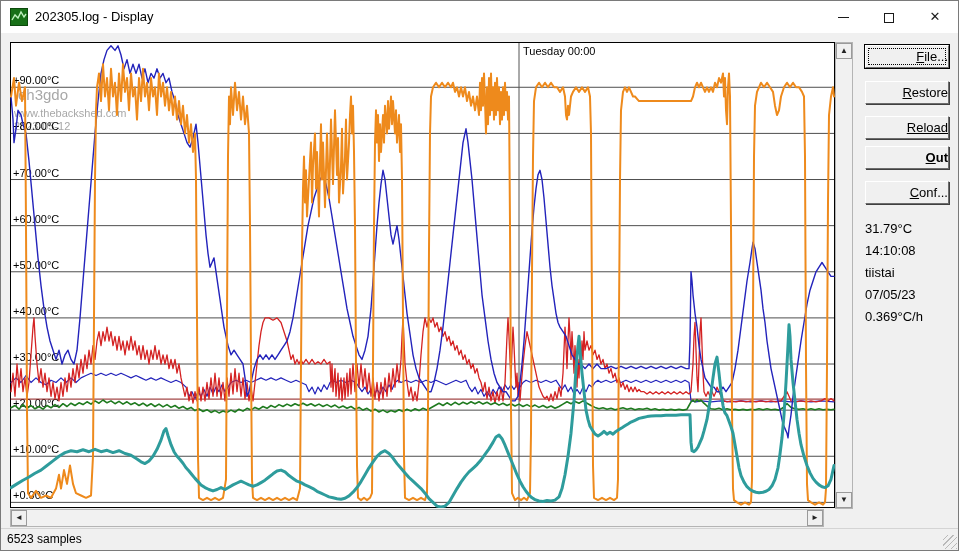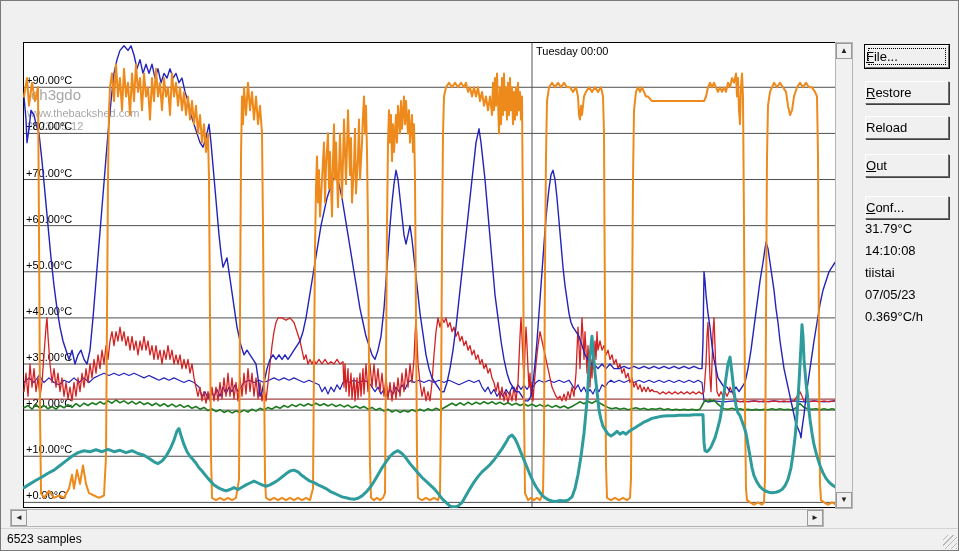--- a/index.html
+++ b/index.html
@@ -10,51 +10,62 @@
     font-family:"Liberation Sans",sans-serif;color:#000;
   }
   .titlebar{position:absolute;left:0;top:0;width:100%;height:32px;background:#ffffff;}
   .app-icon{position:absolute;left:9px;top:7px;width:18px;height:18px;background:#177017;border:1px solid #0c4a0c;}
   .app-icon svg{display:block;}
   .title-text{position:absolute;left:34px;top:8px;font-size:13px;}
   .caption-btn{position:absolute;top:0;width:46px;height:32px;text-align:center;line-height:32px;font-size:13px;color:#1a1a1a;}
   .cb-min{right:92px;} .cb-max{right:46px;} .cb-close{right:0;}
   .cb-max span{display:inline-block;width:10px;height:10px;border:1px solid #1a1a1a;vertical-align:middle;}
   .cb-min span{display:inline-block;width:11px;height:1px;background:#1a1a1a;vertical-align:middle;}
-  .chart-wrap{position:absolute;left:9px;top:41px;width:825px;height:466px;background:#fff;margin-left:13px;}
+  .chart-wrap{position:absolute;left:9px;top:41px;width:825px;height:466px;background:#fff;}
   
   .sb{position:absolute;background:#f1f1f1;border:1px solid #b4b4b4;}
   .sb-v{left:834px;top:41px;width:18px;height:467px;}
   .sb-h{left:9px;top:508px;width:814px;height:18px;}
   .sb-arrow{position:absolute;background:#f0f0f0;border:1px solid #9a9a9a;
     font-size:8px;line-height:14px;text-align:center;color:#222;}
   .sb-v .sb-arrow{left:0;width:16px;height:16px;}
   .sb-v .a-up{top:0;} .sb-v .a-down{bottom:0;}
   .sb-h .sb-arrow{top:0;width:16px;height:16px;}
   .sb-h .a-left{left:0;} .sb-h .a-right{right:0;}
   
   .panel-btn{
     position:absolute;left:864px;width:84px;height:23px;background:#f0f0f0;
     border:1px solid;border-color:#ffffff #6d6d6d #6d6d6d #ffffff;
     box-shadow:1px 1px 0 #404040;
-    font-size:13px;text-align:left;line-height:21px;cursor:default;
+    font-size:13px;text-align:right;line-height:21px;cursor:default;
   }
   .panel-btn.default{outline:1px solid #000;outline-offset:0px;}
   .panel-btn.default .focus{position:absolute;left:2px;top:2px;right:2px;bottom:2px;border:1px dotted #000;}
   .readout{position:absolute;left:864px;width:92px;font-size:13px;line-height:22px;}
   .statusbar{position:absolute;left:0;bottom:0;width:100%;height:22px;background:#f0f0f0;border-top:1px solid #d4d4d4;}
   .status-text{position:absolute;left:6px;top:3px;font-size:12px;}
   .grip{position:absolute;right:1px;bottom:1px;width:14px;height:14px;
     background:repeating-linear-gradient(135deg,transparent 0 3px,#b9b9b9 3px 4px);}
 </style>
 </head>
 <body>
 
 <div class="window">
 
+  <div class="titlebar">
+    <div class="app-icon">
+      <svg width="16" height="16" viewBox="0 0 16 16">
+        <polyline points="1,11 4,6 7,9 10,3 13,8 15,5" fill="none" stroke="#bff0bf" stroke-width="1.4"></polyline>
+      </svg>
+    </div>
+    <div class="title-text">202305.log - Display</div>
+    <div class="caption-btn cb-min"><span></span></div>
+    <div class="caption-btn cb-max"><span></span></div>
+    <div class="caption-btn cb-close">✕</div>
+  </div>
 
   <div class="chart-wrap">
     <svg id="chart-svg" width="825" height="466">
         <rect x="0.5" y="0.5" width="824" height="465" fill="#ffffff" stroke="#000"></rect>
         <g>
           <line x1="1" x2="824" y1="45.27833001988069" y2="45.27833001988069" stroke="#000" stroke-width="0.7"></line>
           <line x1="1" x2="824" y1="91.40159045725645" y2="91.40159045725645" stroke="#000" stroke-width="0.7"></line>
           <line x1="1" x2="824" y1="137.52485089463218" y2="137.52485089463218" stroke="#000" stroke-width="0.7"></line>
           <line x1="1" x2="824" y1="183.64811133200794" y2="183.64811133200794" stroke="#000" stroke-width="0.7"></line>
           <line x1="1" x2="824" y1="229.77137176938368" y2="229.77137176938368" stroke="#000" stroke-width="0.7"></line>
@@ -95,23 +106,23 @@
   </div>
 
   <div class="sb sb-h">
     <div class="sb-arrow a-left">◄</div>
     <div class="sb-arrow a-right">►</div>
   </div>
 
   <div id="btn-panel">
       <div class="panel-btn default" style="top: 44px;"><u>F</u>ile...<div class="focus"></div></div>
       <div class="panel-btn" style="top: 80px;"><u>R</u>estore</div>
-      <div class="panel-btn" style="top: 115px;">Reload</div>
-      <div class="panel-btn" style="top: 153px;"><u>O</u>ut</div>
-      <div class="panel-btn" style="top: 195px;"><u>C</u>onf...</div>
+      <div class="panel-btn" style="top: 115px; text-decoration: underline;">Reload</div>
+      <div class="panel-btn" style="top: 145px; font-weight: bold;"><u>O</u>ut</div>
+      <div class="panel-btn" style="top: 180px;"><u>C</u>onf...</div>
     </div>
 
   <div class="readout" style="top:217px">31.79°C</div>
   <div class="readout" style="top:239px">14:10:08</div>
   <div class="readout" style="top:261px">tiistai</div>
   <div class="readout" style="top:283px">07/05/23</div>
   <div class="readout" style="top:305px">0.369°C/h</div>
 
   <div class="statusbar">
     <div class="status-text">6523 samples</div>

